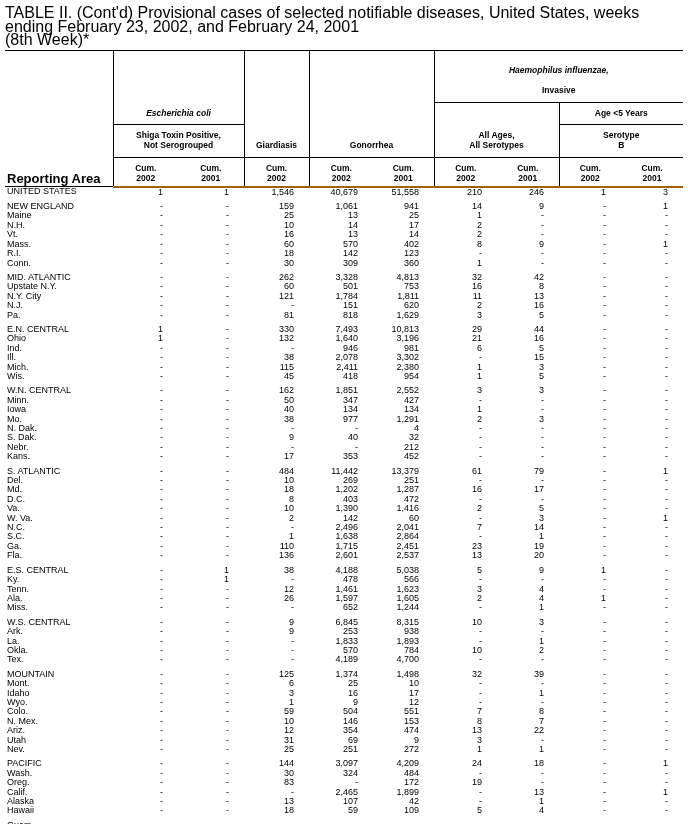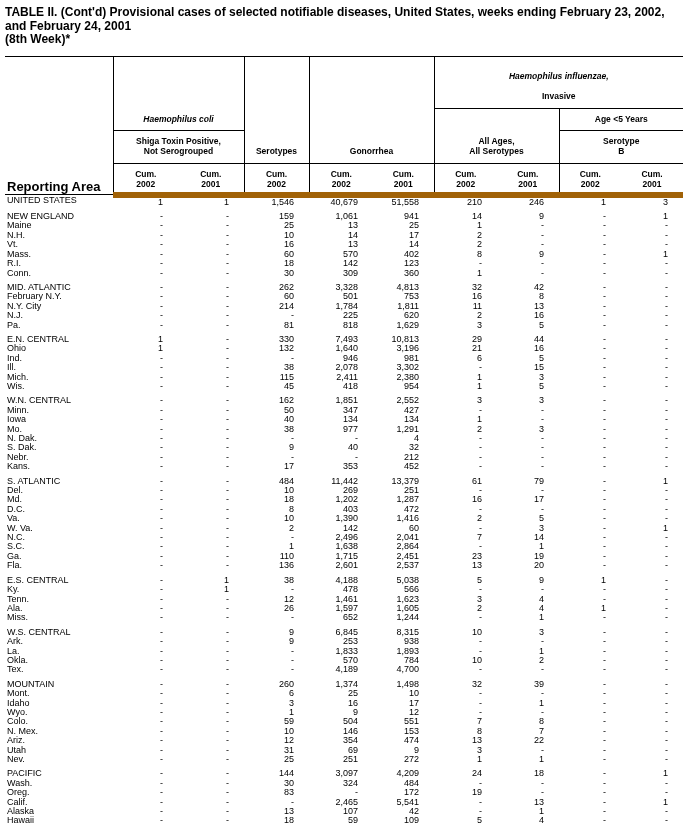--- a/index.html
+++ b/index.html
@@ -1,25 +1,25 @@
 <!DOCTYPE html>
 <html><head>
 <meta charset="utf-8">
 <style>
   * { box-sizing: border-box; }
   html, body { margin: 0; padding: 0; background: #ffffff; color: #000000; }
   body { font-family: "Liberation Sans", sans-serif; }
   .page { width: 688px; padding: 6px 5px 0 5px; }
 
   .title {
-    font-weight: bold;
-    font-size: 12px;
+    font-weight: normal;
+    font-size: 16px;
     line-height: 13.5px;
     white-space: pre-line;
-    margin-bottom: 9px;
+    margin-bottom: 3px;
   }
 
   table {
     border-collapse: collapse;
     table-layout: fixed;
     width: 678px;
     border-top: 1px solid #000;
     border-bottom: 1px solid #000;
   }
   th, td { padding: 0; }
@@ -37,21 +37,21 @@
     text-align: left;
     vertical-align: bottom;
     font-size: 13px;
     padding-left: 2px;
     padding-bottom: 2px;
   }
   .vr  { border-right: 1px solid #000; }
   .hb  { border-bottom: 1px solid #000; }
   .ital { font-style: italic; }
   .thbot { border-bottom: 1px solid #000; }
-  thead tr.cum-row th { border-bottom: 6px solid #a16207; padding-bottom: 2px; }
+  thead tr.cum-row th { border-bottom: 2px solid #a16207; padding-bottom: 2px; }
 
   tbody td {
     font-size: 9px;
     line-height: 9.4px;
     text-align: right;
     padding: 0 15px 0 0;
     white-space: nowrap;
     overflow: hidden;
   }
   tbody td.area { text-align: left; padding: 0 0 0 2px; }
@@ -84,30 +84,30 @@
         <th class="area-h vr thbot" rowspan="4">Reporting Area</th>
         <th colspan="2" class="vr"></th>
         <th class="vr"></th>
         <th colspan="2" class="vr"></th>
         <th colspan="4" class="hb">
           <i class="ital">Haemophilus influenzae,</i><br>
           <span>Invasive</span>
         </th>
       </tr>
       <tr>
-        <th colspan="2" class="vr hb ital">Haemophilus coli</th>
+        <th colspan="2" class="vr hb ital">Escherichia coli</th>
         <th class="vr"></th>
         <th colspan="2" class="vr"></th>
         <th colspan="2" class="vr"></th>
         <th colspan="2" class="hb">Age &lt;5 Years</th>
       </tr>
       <tr>
         <th colspan="2" class="vr hb">Shiga Toxin Positive,
 Not Serogrouped</th>
-        <th class="vr hb">Serotypes</th>
+        <th class="vr hb">Giardiasis</th>
         <th colspan="2" class="vr hb">Gonorrhea</th>
         <th colspan="2" class="vr hb">All Ages,
 All Serotypes</th>
         <th colspan="2" class="hb">Serotype
 B</th>
       </tr>
       <tr class="cum-row">
         <th>Cum.
 2002</th>
         <th class="vr">Cum.
@@ -238,49 +238,49 @@
           <td class="val">-</td>
           <td class="val">262</td>
           <td class="val">3,328</td>
           <td class="val">4,813</td>
           <td class="val">32</td>
           <td class="val">42</td>
           <td class="val">-</td>
           <td class="val">-</td>
         </tr>
         <tr>
-          <td class="area">February N.Y.</td>
+          <td class="area">Upstate N.Y.</td>
           <td class="val">-</td>
           <td class="val">-</td>
           <td class="val">60</td>
           <td class="val">501</td>
           <td class="val">753</td>
           <td class="val">16</td>
           <td class="val">8</td>
           <td class="val">-</td>
           <td class="val">-</td>
         </tr>
         <tr>
           <td class="area">N.Y. City</td>
           <td class="val">-</td>
           <td class="val">-</td>
-          <td class="val">214</td>
+          <td class="val">121</td>
           <td class="val">1,784</td>
           <td class="val">1,811</td>
           <td class="val">11</td>
           <td class="val">13</td>
           <td class="val">-</td>
           <td class="val">-</td>
         </tr>
         <tr>
           <td class="area">N.J.</td>
           <td class="val">-</td>
           <td class="val">-</td>
           <td class="val">-</td>
-          <td class="val">225</td>
+          <td class="val">151</td>
           <td class="val">620</td>
           <td class="val">2</td>
           <td class="val">16</td>
           <td class="val">-</td>
           <td class="val">-</td>
         </tr>
         <tr>
           <td class="area">Pa.</td>
           <td class="val">-</td>
           <td class="val">-</td>
@@ -715,21 +715,21 @@
           <td class="val">-</td>
           <td class="val">-</td>
         </tr>
         <tr class="spacer">
           <td colspan="10"></td>
         </tr>
         <tr>
           <td class="area">MOUNTAIN</td>
           <td class="val">-</td>
           <td class="val">-</td>
-          <td class="val">260</td>
+          <td class="val">125</td>
           <td class="val">1,374</td>
           <td class="val">1,498</td>
           <td class="val">32</td>
           <td class="val">39</td>
           <td class="val">-</td>
           <td class="val">-</td>
         </tr>
         <tr>
           <td class="area">Mont.</td>
           <td class="val">-</td>
@@ -864,21 +864,21 @@
           <td class="val">-</td>
           <td class="val">-</td>
           <td class="val">-</td>
         </tr>
         <tr>
           <td class="area">Calif.</td>
           <td class="val">-</td>
           <td class="val">-</td>
           <td class="val">-</td>
           <td class="val">2,465</td>
-          <td class="val">5,541</td>
+          <td class="val">1,899</td>
           <td class="val">-</td>
           <td class="val">13</td>
           <td class="val">-</td>
           <td class="val">1</td>
         </tr>
         <tr>
           <td class="area">Alaska</td>
           <td class="val">-</td>
           <td class="val">-</td>
           <td class="val">13</td>

